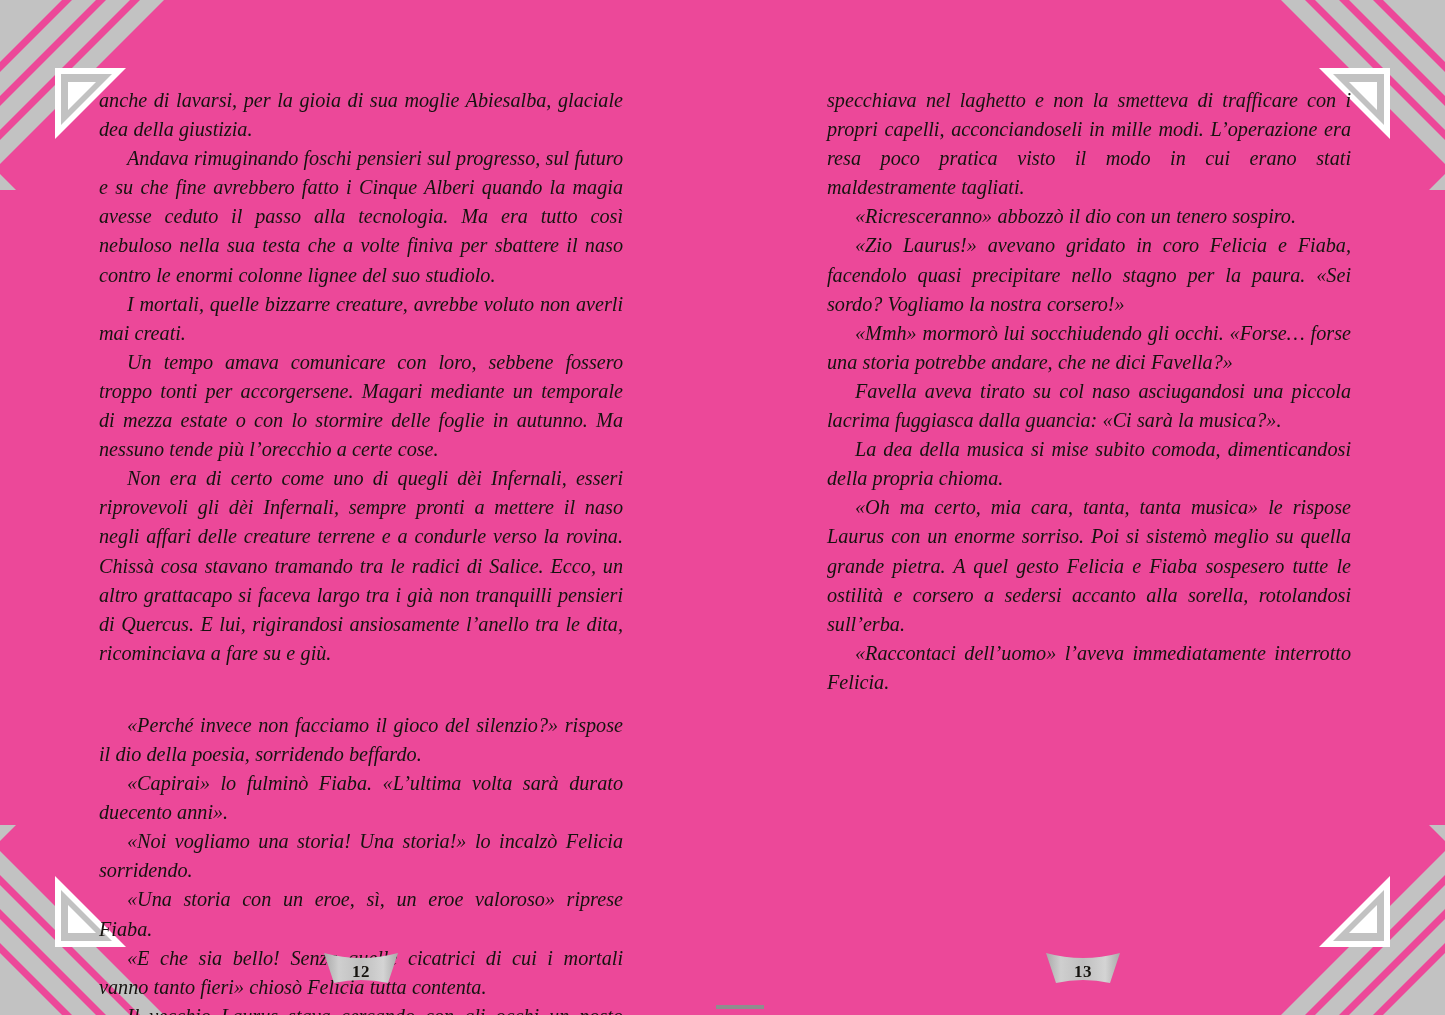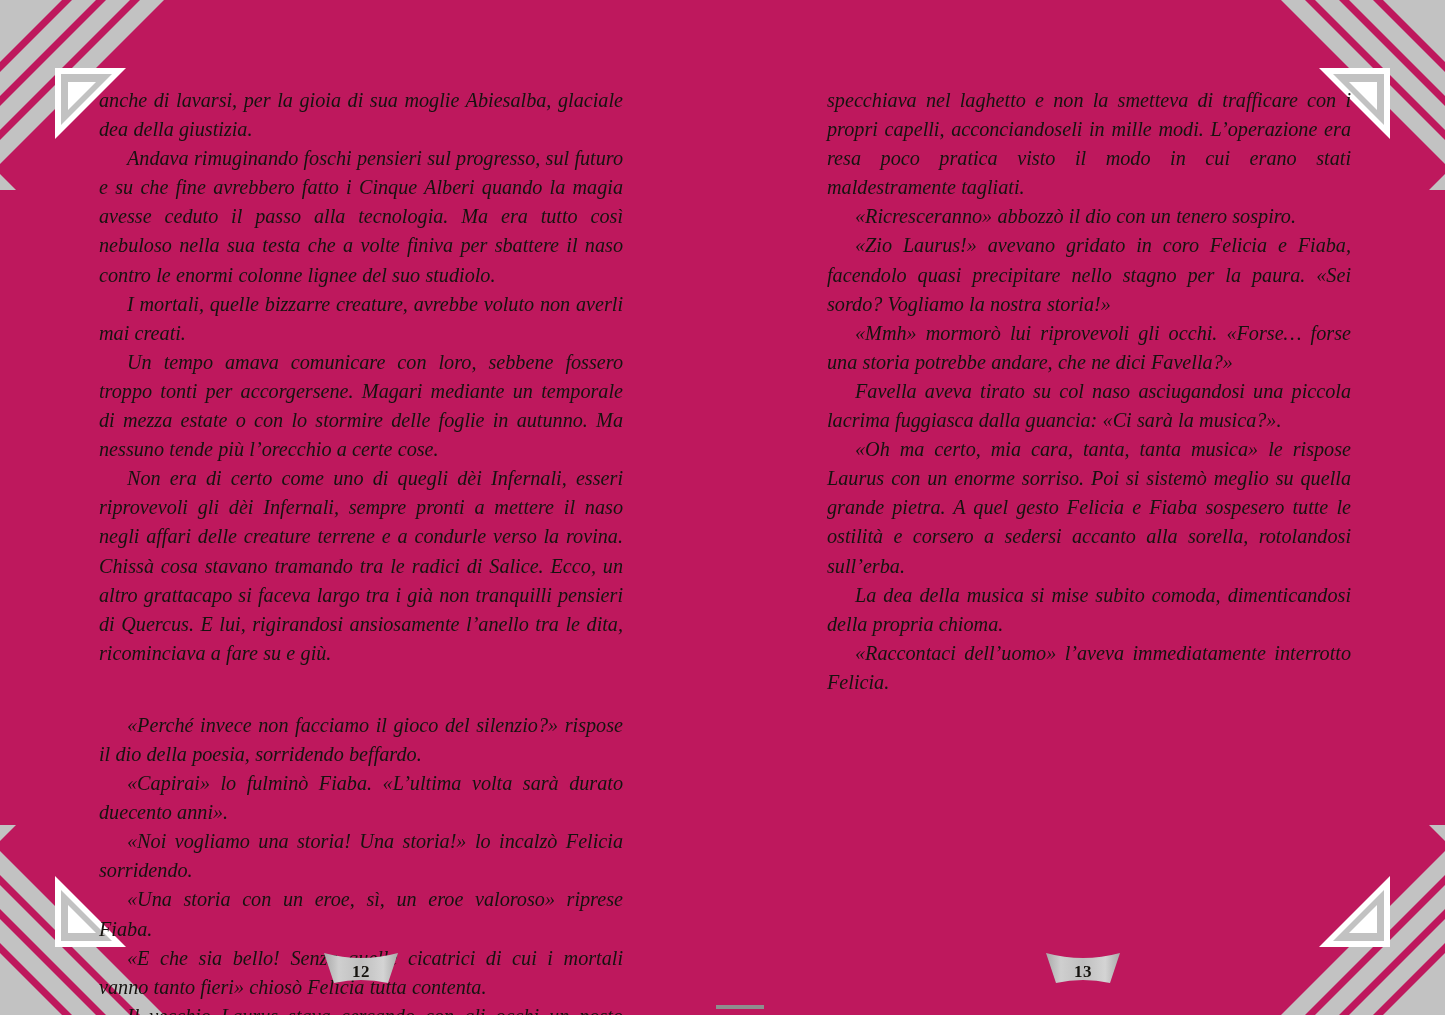--- a/index.html
+++ b/index.html
@@ -5,21 +5,21 @@
   html, body {
     margin: 0;
     padding: 0;
     background: #ffffff;
   }
 
   .book-spread {
     position: relative;
     width: 1445px;
     height: 1015px;
-    background: #be185d;
+    background: #ec4899;
     overflow: hidden;
     font-family: "Liberation Serif", "DejaVu Serif", serif;
   }
 
   
   .corner {
     position: absolute;
     width: 190px;
     height: 190px;
     pointer-events: none;
@@ -237,25 +237,25 @@
           <path d="M2,2 Q39,12 76,2 L66,32 Q39,26 12,32 Z" fill="url(#folioGradL)"></path>
         </svg>
         <div class="folio-number">12</div>
       </div>
     </div>
 
     <div class="page page-right">
       <div class="text-column" id="right-col">
           <p class="para no-indent">specchiava nel laghetto e non la smetteva di trafficare con i propri capelli, acconciandoseli in mille modi. L’operazione era resa poco pratica visto il modo in cui erano stati maldestramente tagliati.</p>
           <p class="para">«Ricresceranno» abbozzò il dio con un tenero sospiro.</p>
-          <p class="para">«Zio Laurus!» avevano gridato in coro Felicia e Fiaba, facendolo quasi precipitare nello stagno per la paura. «Sei sordo? Vogliamo la nostra storia!»</p>
-          <p class="para">«Mmh» mormorò lui riprovevoli gli occhi. «Forse… forse una storia potrebbe andare, che ne dici Favella?»</p>
+          <p class="para">«Zio Laurus!» avevano gridato in coro Felicia e Fiaba, facendolo quasi precipitare nello stagno per la paura. «Sei sordo? Vogliamo la nostra corsero!»</p>
+          <p class="para">«Mmh» mormorò lui socchiudendo gli occhi. «Forse… forse una storia potrebbe andare, che ne dici Favella?»</p>
           <p class="para">Favella aveva tirato su col naso asciugandosi una piccola lacrima fuggiasca dalla guancia: «Ci sarà la musica?».</p>
+          <p class="para">La dea della musica si mise subito comoda, dimenticandosi della propria chioma.</p>
           <p class="para">«Oh ma certo, mia cara, tanta, tanta musica» le rispose Laurus con un enorme sorriso. Poi si sistemò meglio su quella grande pietra. A quel gesto Felicia e Fiaba sospesero tutte le ostilità e corsero a sedersi accanto alla sorella, rotolandosi sull’erba.</p>
-          <p class="para">La dea della musica si mise subito comoda, dimenticandosi della propria chioma.</p>
           <p class="para">«Raccontaci dell’uomo» l’aveva immediatamente interrotto Felicia.</p>
         </div>
 
       <div class="folio">
         <svg width="78" height="38" viewBox="0 0 78 38" xmlns="http://www.w3.org/2000/svg">
           <defs>
             <linearGradient id="folioGradR" x1="0" y1="0" x2="1" y2="0">
               <stop offset="0%" stop-color="#a9a9a9"></stop>
               <stop offset="20%" stop-color="#cfcfcf"></stop>
               <stop offset="50%" stop-color="#bfbfbf"></stop>

